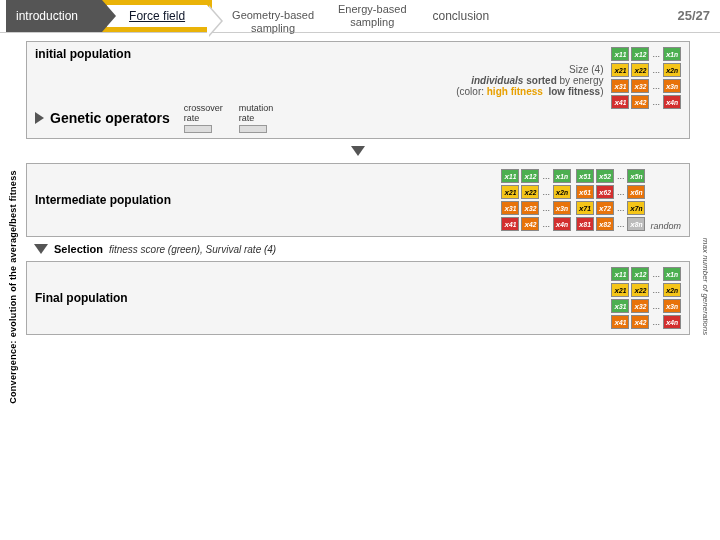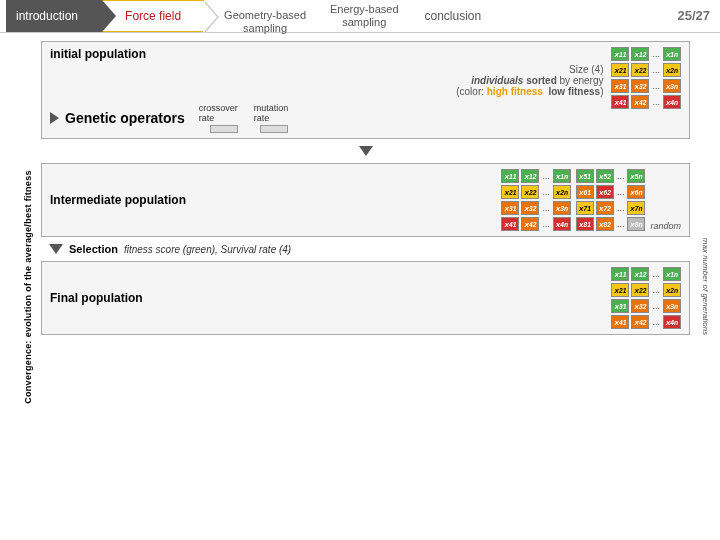--- a/index.html
+++ b/index.html
@@ -62,21 +62,21 @@
       margin-left: auto;
       font-size: 13px;
       font-weight: bold;
       color: #737373;
     }
 
     
     .main {
       display: flex;
       height: calc(540px - 33px);
-      padding: 4px 4px 4px 15px;
+      padding: 4px 4px 4px 0;
     }
 
     
     .left-label-container {
       display: flex;
       align-items: center;
       justify-content: center;
       width: 30px;
       flex-shrink: 0;
     }
@@ -185,21 +185,21 @@
       font-weight: bold;
     }
     .selection-italic {
       font-style: italic;
       font-size: 10px;
       color: #333;
     }
     .op-label-group {
       display: flex;
       flex-direction: column;
-      align-items: flex-end;
+      align-items: flex-start;
       font-size: 9px;
       color: #333;
     }
     .op-bar {
       width: 28px;
       height: 8px;
       background: #ddd;
       border: 0.5px solid #999;
       margin-top: 2px;
     }
@@ -227,21 +227,21 @@
     }
   </style>
 </head>
 <body>
 
 <div class="nav-bar">
   <div class="nav-item" style="background:#555;color:#fff;padding-right:24px;">
     <span>introduction</span>
     <div class="nav-arrow" style="border-left-color:#555;"></div>
   </div>
-  <div class="nav-item" style="background:#fff;color:#b91c1c;padding-left:22px;padding-right:22px;border:1px solid #eab308;">
+  <div class="nav-item" style="background:#fff;color:#0f172a;padding-left:22px;padding-right:22px;border:5px solid #eab308;text-decoration:underline;">
     <span>Force field</span>
     <div class="nav-arrow" style="border-left-color:#fff;z-index:3;"></div>
     <div class="nav-arrow-outline"></div>
   </div>
   <div style="display:flex;align-items:center;height:100%;padding:12px 12px 0 20px;font-size:11px;color:#555;text-align:center;line-height:1.2;">
     <span>Geometry-based<br>sampling</span>
   </div>
   <div style="display:flex;align-items:center;height:100%;padding:0 12px;font-size:11px;color:#555;text-align:center;line-height:1.2;">
     <span>Energy-based<br>sampling</span>
   </div>

